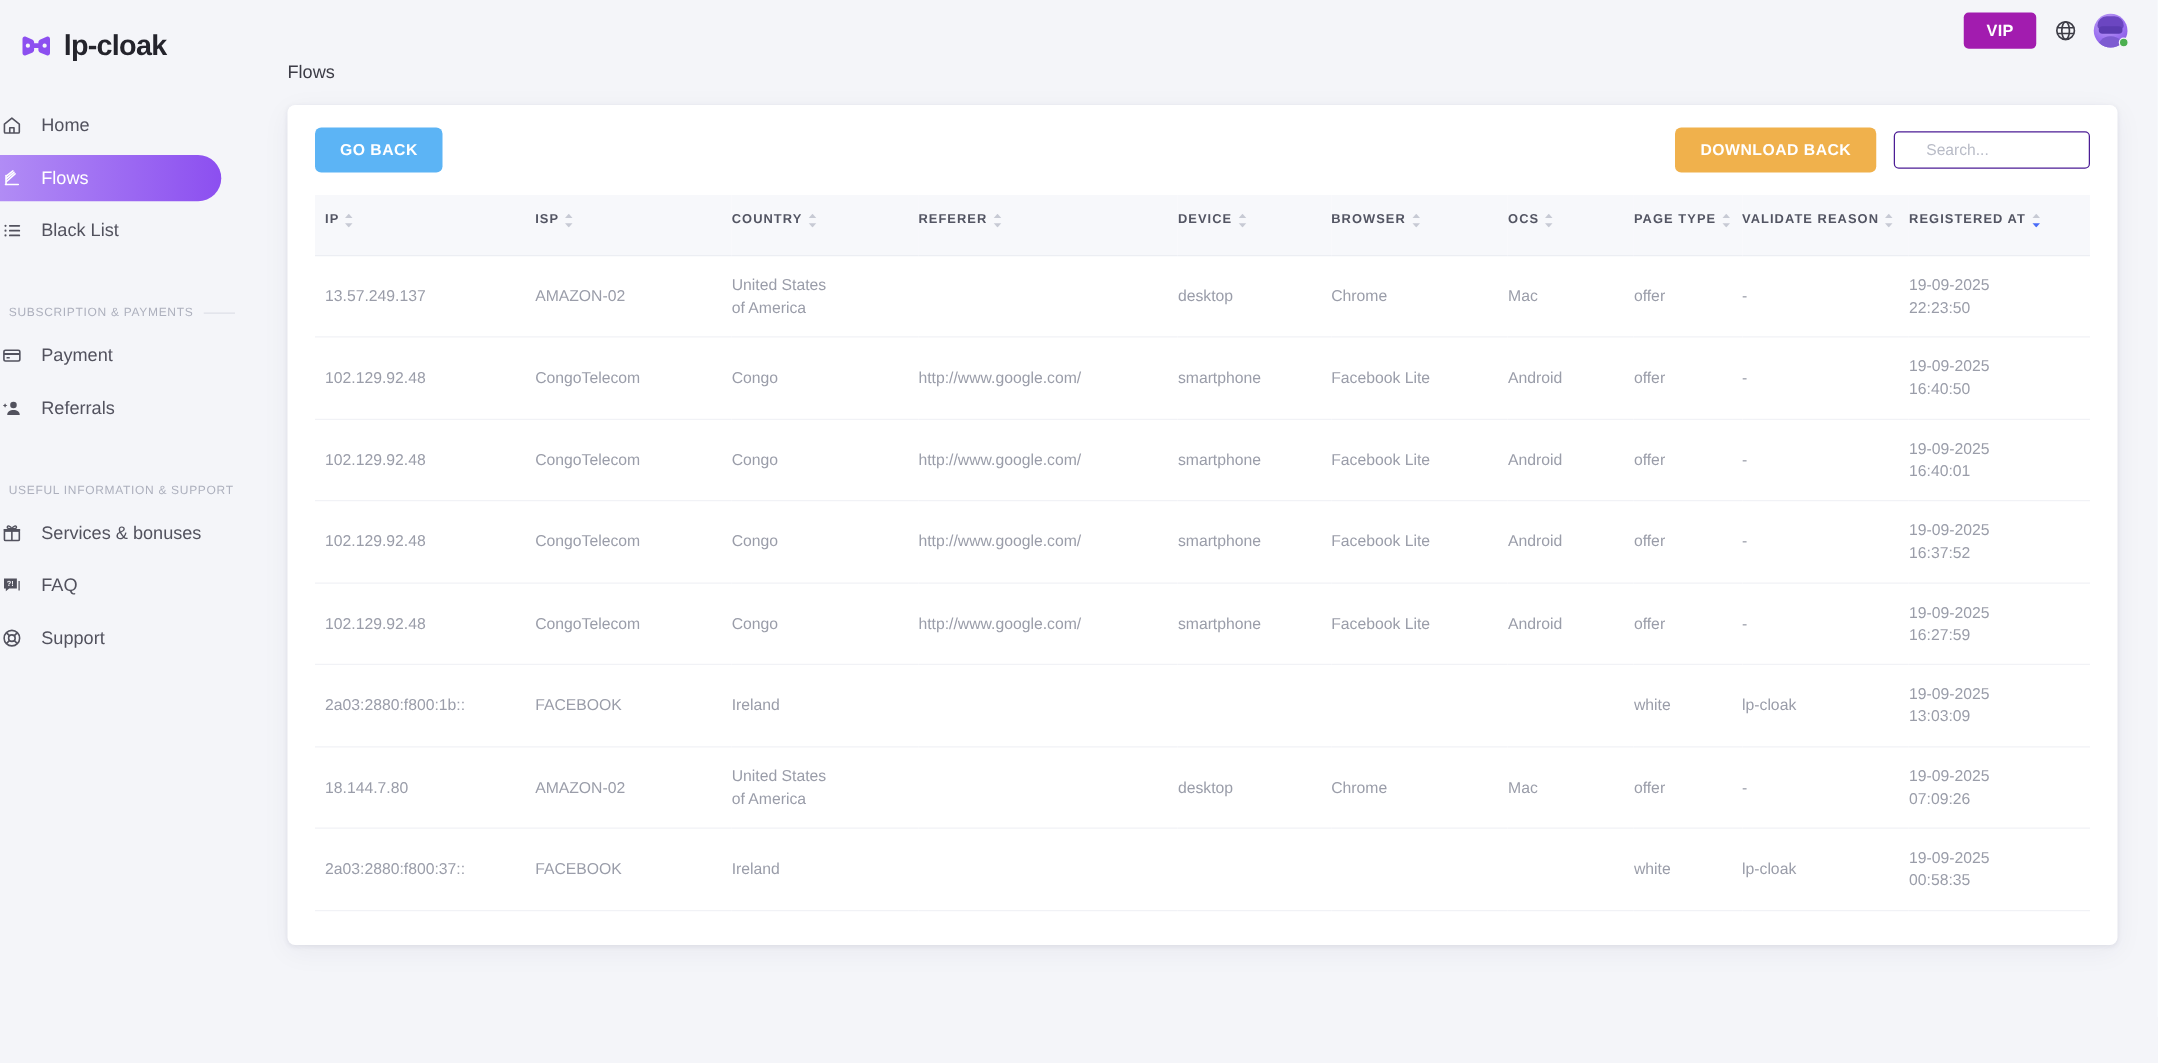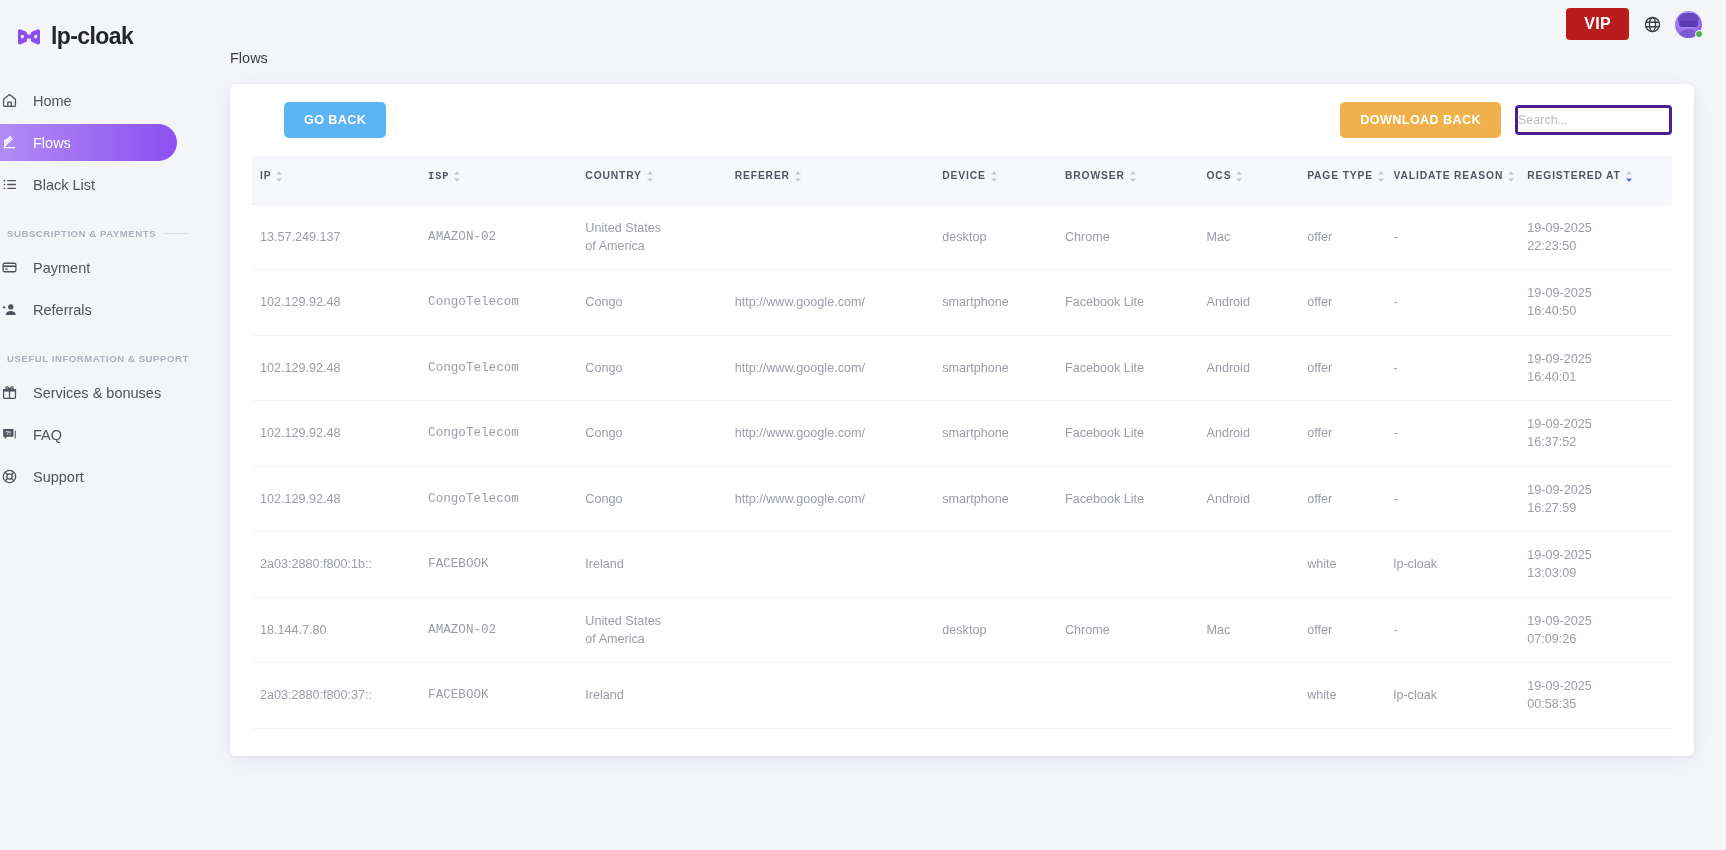--- a/index.html
+++ b/index.html
@@ -35,35 +35,34 @@
     background: linear-gradient(90deg, #b18cf5 0%, #8c4ff0 100%);
     color: #ffffff;
   }
   .nav-item.active svg { stroke: #ffffff; fill: none; }
   .nav-gap { height: 5px; }
 
   .section-label {
     display: flex; align-items: center; gap: 8px;
     font-size: 9.6px; letter-spacing: 0.55px;
     color: #adb0bd; text-transform: uppercase;
-    padding: 0 12px 0 7px; margin: 25px 0 10px 0;
+    padding: 0 12px 0 7px; margin: 42px 0 10px 0;
     white-space: nowrap;
-    font-weight: bold;
   }
   .section-label .rule { flex: 1; height: 1px; background: #dddfe8; }
 
   
   .main { flex: 1; position: relative; }
   .topbar {
     height: 42px; display: flex; align-items: center; justify-content: flex-end;
     gap: 13px; padding-right: 24px; padding-top: 6px;
   }
   .vip-btn {
-    background: #b91c1c; color: #fff;
-    font-size: 16px; font-weight: bold; letter-spacing: 0.3px;
+    background: #a21caf; color: #fff;
+    font-size: 13px; font-weight: bold; letter-spacing: 0.3px;
     border: none; border-radius: 4px;
     padding: 7px 18px; cursor: pointer;
   }
   .globe-btn { width: 20px; height: 20px; cursor: pointer; display:flex; align-items:center; justify-content:center; }
   .avatar {
     width: 27px; height: 27px; border-radius: 50%;
     background: radial-gradient(circle at 40% 28%, #c3a6f4 0%, #9a6ff0 55%, #7c4bd6 100%);
     position: relative; cursor: pointer; overflow: visible;
   }
   .avatar .face { position:absolute; inset:0; border-radius:50%; overflow:hidden; }
@@ -87,32 +86,32 @@
     background: #ffffff;
     border-radius: 6px;
     box-shadow: 0 1px 4px rgba(30,35,70,0.07), 0 5px 22px rgba(30,35,70,0.05);
     padding: 18px 22px 14px 22px;
     height: 672px;
   }
   .card-actions { display: flex; align-items: center; justify-content: space-between; height: 36px; }
   .btn-goback {
     background: #5cb4f5; color: #fff; border: none; border-radius: 5px;
     font-size: 12.6px; font-weight: bold; letter-spacing: 0.4px;
-    padding: 11px 20px; cursor: pointer; margin-left: 32px;
+    padding: 11px 20px; cursor: pointer;
   }
   .actions-right { display: flex; align-items: center; gap: 14px; }
   .btn-download {
     background: #f0b14c; color: #fff; border: none; border-radius: 5px;
     font-size: 12.6px; font-weight: bold; letter-spacing: 0.4px;
     padding: 11px 20px; cursor: pointer;
   }
   .search-input {
     width: 157px; height: 30px;
-    border: 3px solid #4c1d95; border-radius: 4px;
-    padding: 0 0; font-size: 12.5px; color: #6b6f7d;
+    border: 1px solid #4c1d95; border-radius: 4px;
+    padding: 0 25px; font-size: 12.5px; color: #6b6f7d;
     font-family: "Liberation Sans", sans-serif;
     background: #fff; outline: none;
   }
   .search-input::placeholder { color: #b9bcc7; }
 
   
   .table-wrap { margin-top: 18px; }
   table { width: 100%; border-collapse: collapse; table-layout: fixed; }
   thead tr { background: #f7f8fb; }
   thead th {
@@ -127,21 +126,21 @@
   .sort-ic { flex: 0 0 8px; margin-top: 2px; }
   tbody td {
     font-size: 12.6px; color: #9a9da9;
     padding: 14px 6px 14px 0;
     border-bottom: 1px solid #f1f2f6;
     vertical-align: middle; line-height: 1.45;
   }
   tbody tr:last-child td { border-bottom: 1px solid #f1f2f6; }
 
   .col-ip     { width: 112px; padding-left: 8px !important; }
-  .col-isp    { width: 100px; font-family: Liberation Mono, monospace; }
+  .col-isp    { width: 100px; }
   .col-country{ width: 95px;  }
   .col-referer{ width: 132px; }
   .col-device { width: 78px;  }
   .col-browser{ width: 90px;  }
   .col-ocs    { width: 64px;  }
   .col-page   { width: 55px; margin-left: 48px;  }
   .col-reason { width: 85px;  }
   .col-reg    { width: 92px;  }
 </style>
 </head>

